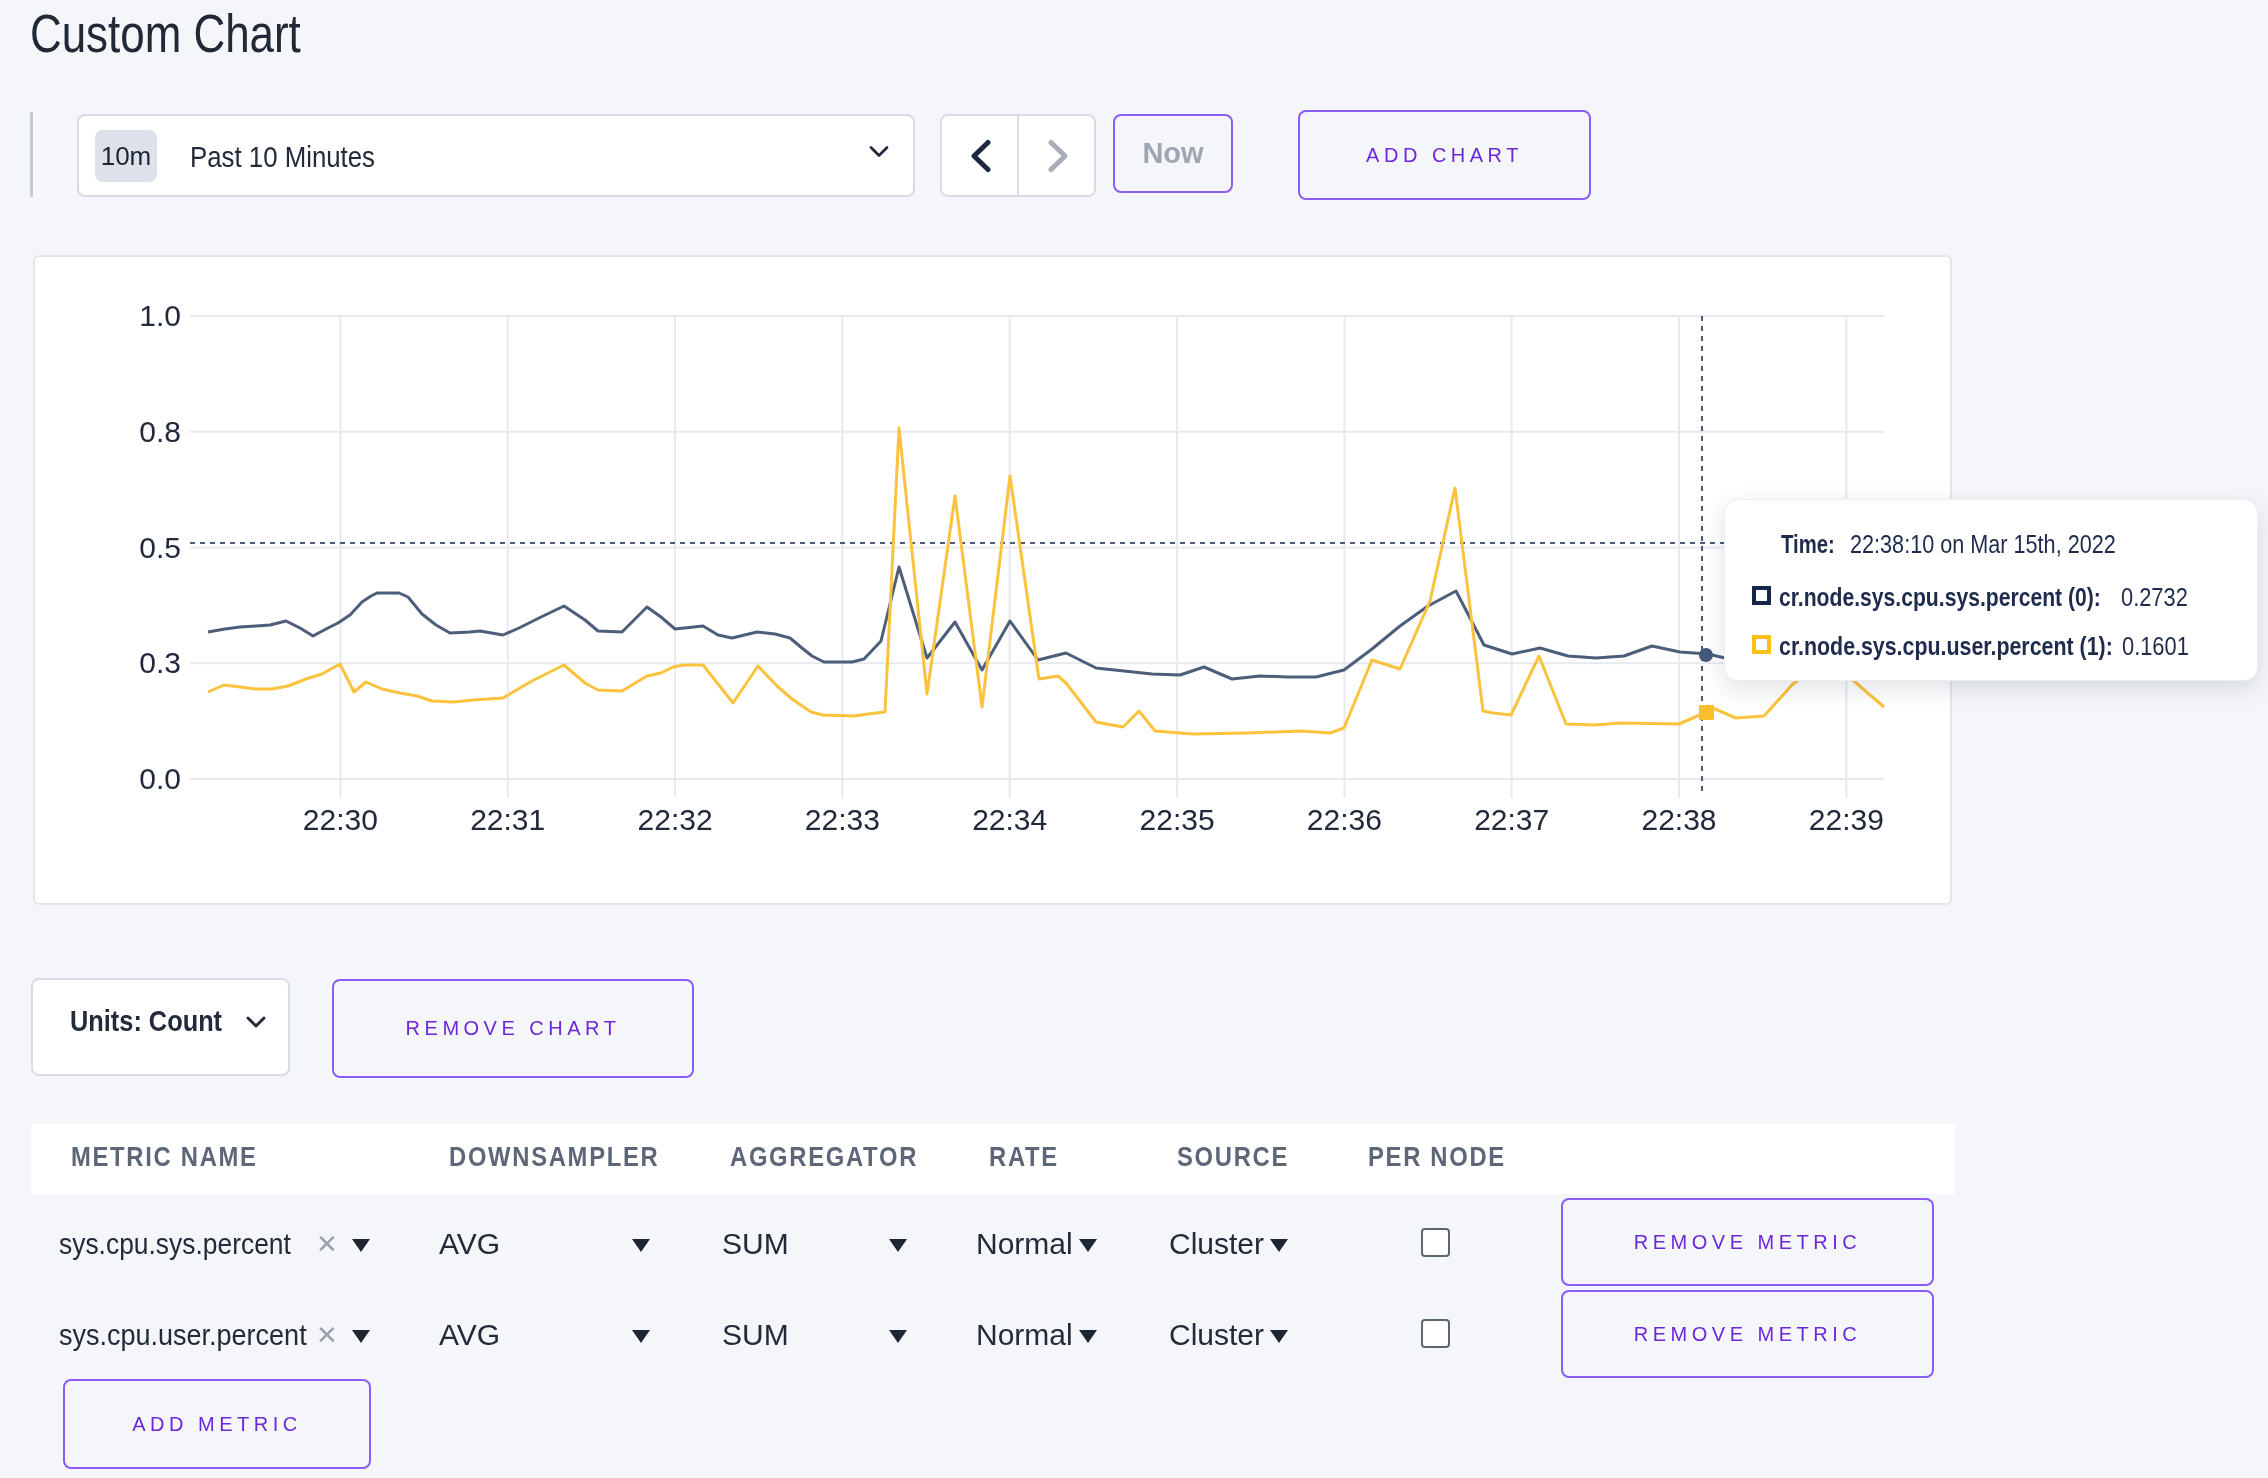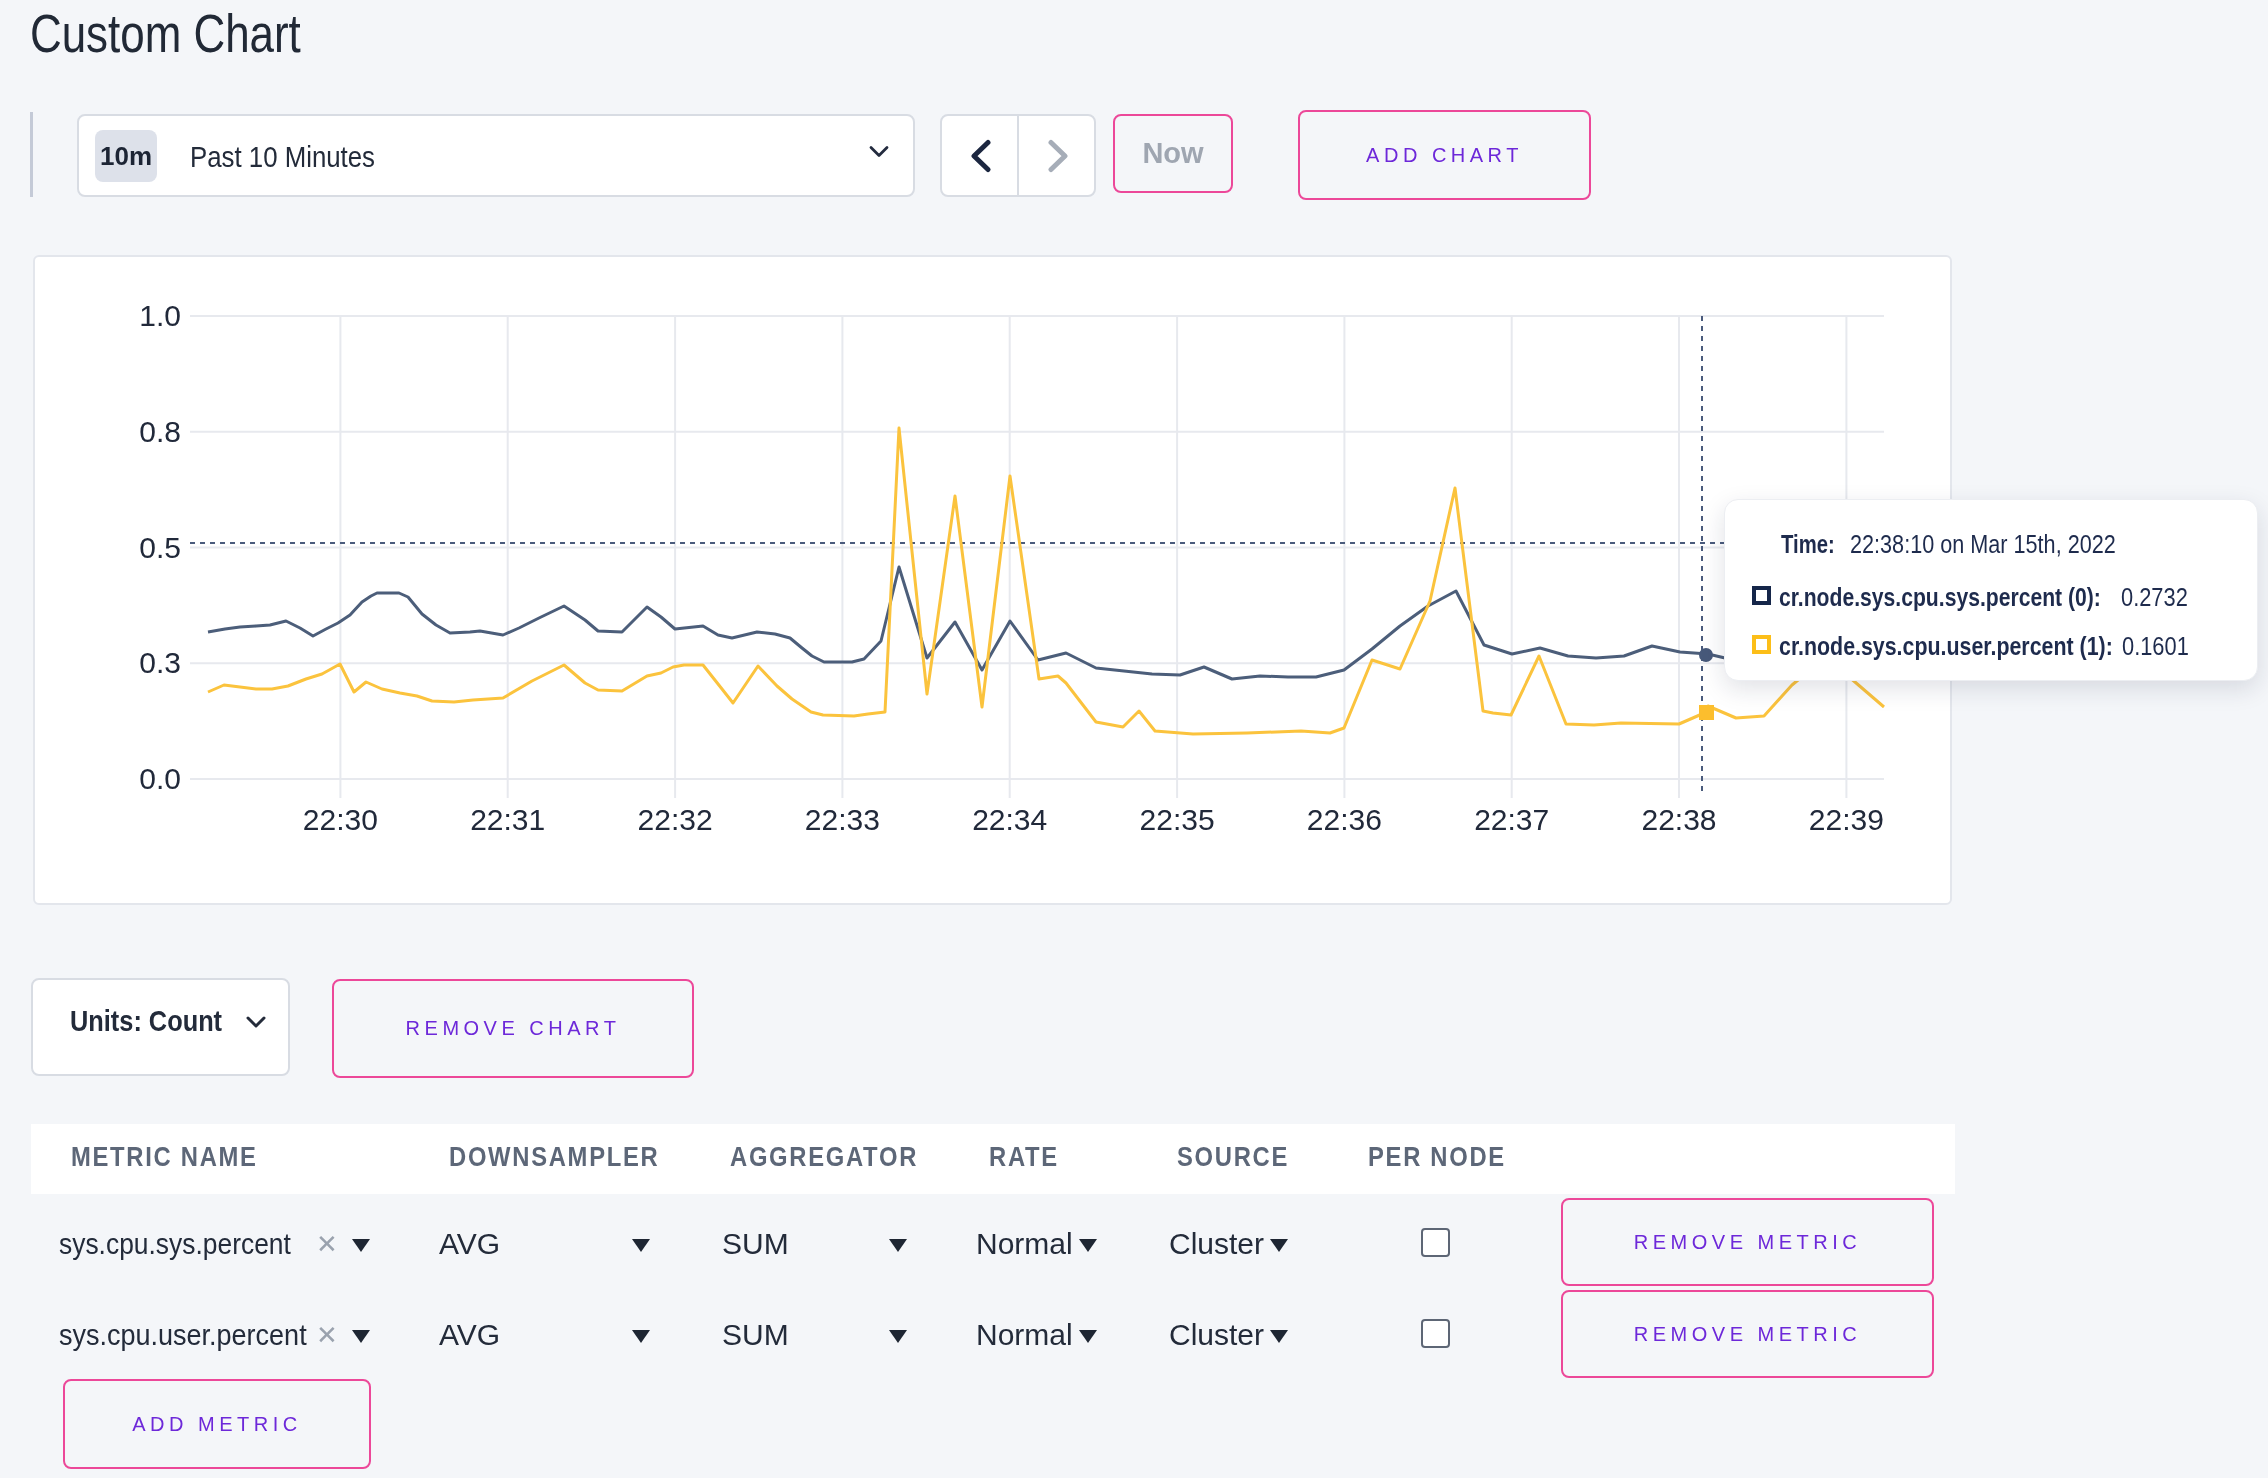--- a/index.html
+++ b/index.html
@@ -1,32 +1,32 @@
 <!DOCTYPE html>
 <html><head><meta charset="utf-8"><style>
 * { margin:0; padding:0; box-sizing:border-box; }
 html,body { width:2268px; height:1478px; background:#f4f6f9; font-family:"Liberation Sans", sans-serif; position:relative; overflow:hidden; }
 .abs { position:absolute; }
 .sx { transform-origin:left center; }
-.btn { position:absolute; border:2px solid #ec4899; border-radius:8px; display:flex; align-items:center; justify-content:center; }
+.btn { position:absolute; border:2px solid #8b5cf6; border-radius:8px; display:flex; align-items:center; justify-content:center; }
 .blue { color:#6d28d9; font-weight:400; letter-spacing:4.5px; font-size:20px; }
 .ax { font:30px "Liberation Sans"; fill:#21293a; }
 .caret { position:absolute; width:0; height:0; border-left:9px solid transparent; border-right:9px solid transparent; border-top:13px solid #1e2633; }
 .rowtxt { position:absolute; font-size:30px; color:#232b3a; }
 .hdr { position:absolute; font-size:28px; font-weight:700; letter-spacing:2px; color:#5d6778; transform:scaleX(0.85); transform-origin:left center; }
 .cbox { position:absolute; width:29px; height:29px; border:2.5px solid #5d6675; border-radius:4px; background:#fff; }
 .tip { position:absolute; font-size:26px; color:#1e2b4d; transform-origin:left center; }
 </style></head><body>
 
 <div class="abs" style="left:30px;top:2px;font-size:54px;font-weight:400;color:#212936;transform:scaleX(0.813);transform-origin:left top;">Custom Chart</div>
 
 <div class="abs" style="left:30px;top:112px;width:3px;height:85px;background:#c4cad7;"></div>
 
 <div class="abs" style="left:77px;top:114px;width:838px;height:83px;background:#fff;border:2px solid #d8dce3;border-radius:8px;"></div>
-<div class="abs" style="left:95px;top:130px;width:62px;height:52px;background:#dde1ea;border-radius:8px;display:flex;align-items:center;justify-content:center;font-size:26px;font-weight:700;color:#1c2434;">10m</div>
+<div class="abs" style="left:95px;top:130px;width:62px;height:52px;background:#dde1ea;border-radius:8px;display:flex;align-items:center;justify-content:center;font-size:26px;font-weight:400;color:#1c2434;">10m</div>
 <div class="abs sx" style="left:190px;top:140px;font-size:30px;color:#232b3a;transform:scaleX(0.86);">Past 10 Minutes</div>
 <svg class="abs" style="left:869px;top:145px;" width="20" height="15">
     <path d="M2 2.5 L10 10.5 L18 2.5" fill="none" stroke="#232b3e" stroke-width="2.8" stroke-linecap="round" stroke-linejoin="round"></path>
   </svg>
 
 <div class="abs" style="left:940px;top:114px;width:156px;height:83px;background:#fff;border:2px solid #d8dce3;border-radius:8px;"></div>
 <div class="abs" style="left:1017px;top:115px;width:2px;height:81px;background:#d8dce3;"></div>
 <svg class="abs" style="left:967px;top:139px;" width="27" height="34">
     <path d="M21 3.5 L7 17 L21 30.5" fill="none" stroke="#1c2740" stroke-width="5" stroke-linecap="round" stroke-linejoin="round"></path>
   </svg>

